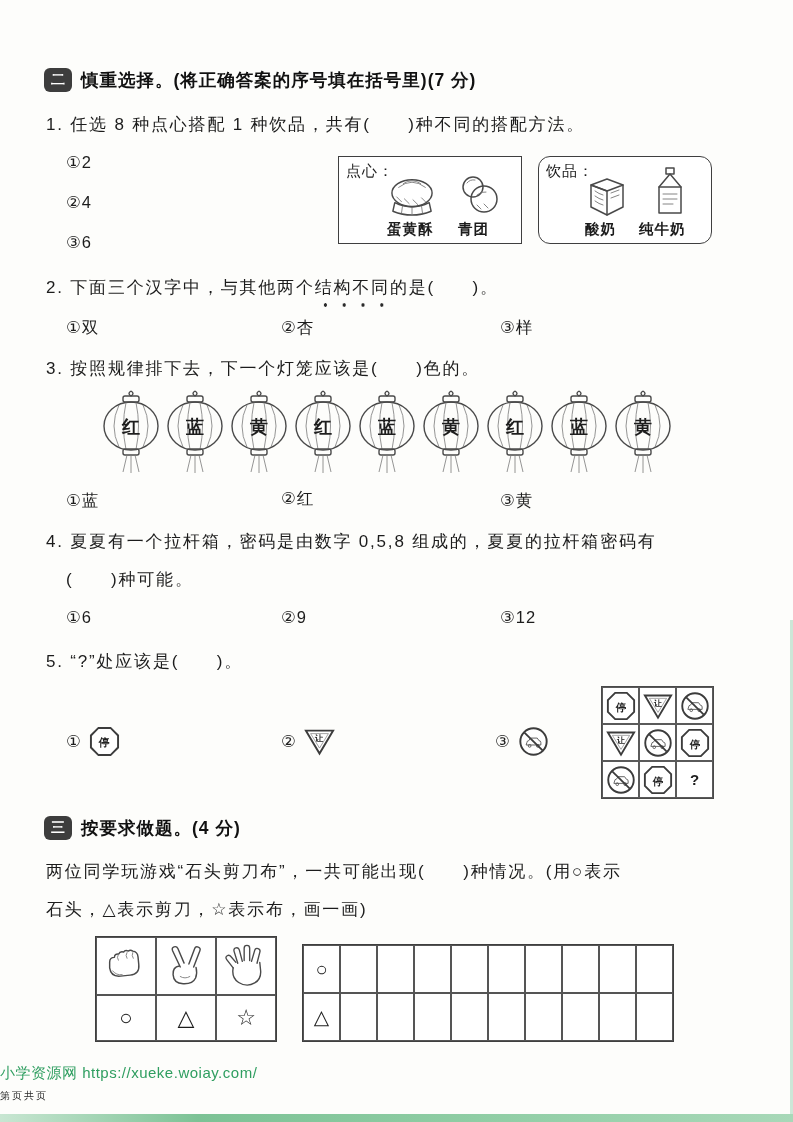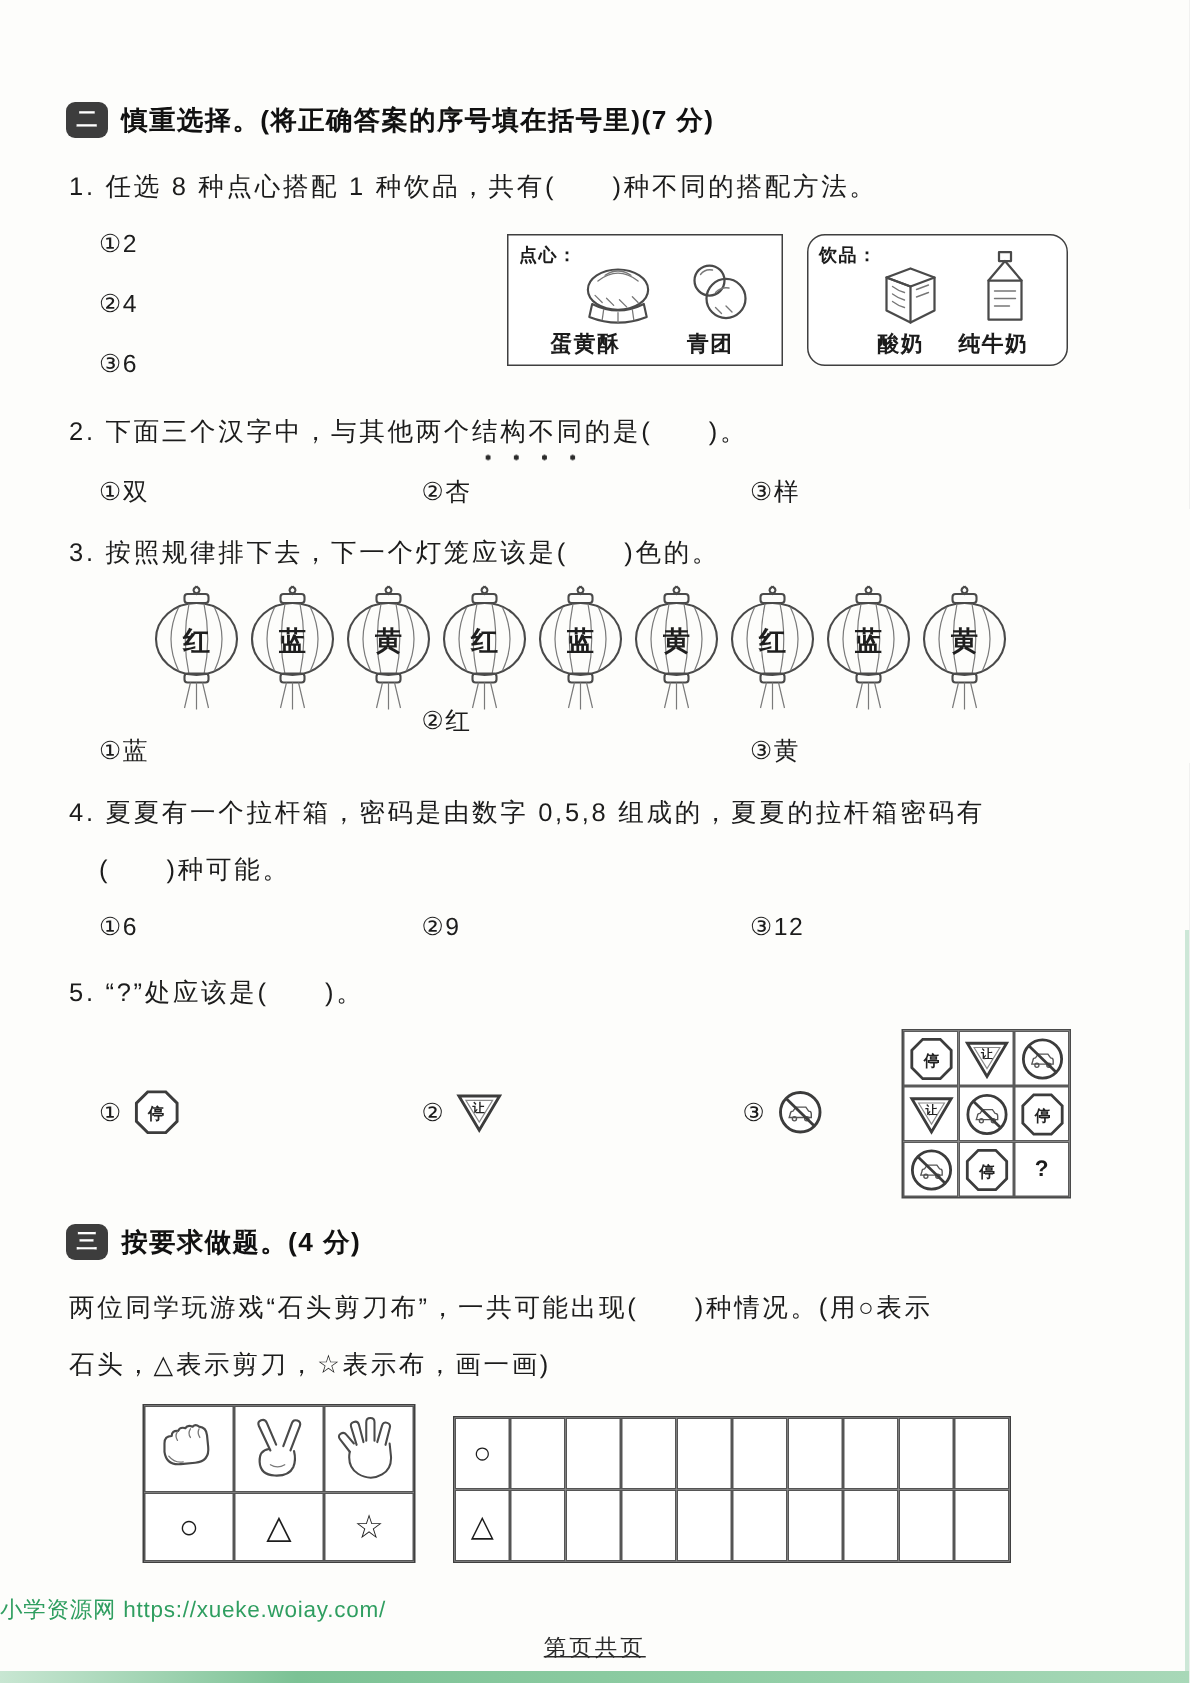--- a/index.html
+++ b/index.html
@@ -23,21 +23,21 @@
   .emph{position:relative;display:inline-block;}
   .emph::after{
     content:"";position:absolute;left:1px;right:1px;bottom:-8px;height:4px;
     background-image:radial-gradient(circle,#2b2b2b 1.6px,transparent 1.9px);
     background-size:18.8px 4px;background-repeat:repeat-x;background-position:left center;
   }
   
   .item-box{position:absolute;border:1.6px solid #3f3f3f;background:#fff;}
   .snack-box{left:338px;top:156px;width:182px;height:86px;}
   .drink-box{left:538px;top:156px;width:172px;height:86px;border-radius:12px;}
-  .box-label{position:absolute;left:7px;top:5px;font-size:12px;font-weight:bold;letter-spacing:1px;}
+  .box-label{position:absolute;left:7px;top:5px;font-size:15px;font-weight:normal;letter-spacing:1px;}
   .box-item-label{position:absolute;bottom:4px;font-size:14.5px;font-weight:bold;letter-spacing:1px;}
   .sketch{fill:none;stroke:#4a4a4a;stroke-width:1.5;stroke-linecap:round;stroke-linejoin:round;}
   .sketch-thin{fill:none;stroke:#777;stroke-width:0.9;stroke-linecap:round;}
   
   .lantern-row{position:absolute;left:100px;top:388px;display:flex;gap:2px;}
   .lantern{width:62px;height:88px;}
   .ln{fill:none;stroke:#4a4a4a;stroke-width:1.4;}
   .ln-thin{fill:none;stroke:#7a7a7a;stroke-width:0.8;}
   .lantern-text{font-size:18px;font-weight:bold;fill:#1e1e1e;text-anchor:middle;}
   
@@ -68,22 +68,22 @@
   .rps-cell svg{width:50px;height:44px;}
   .answer-grid{
     position:absolute;left:302px;top:944px;
     display:grid;grid-template-columns:repeat(10,37px);grid-template-rows:48px 48px;
     border:1.5px solid #3f3f3f;background:#fff;
   }
   .ans-cell{border:0.7px solid #555;display:flex;align-items:center;justify-content:center;font-size:20px;}
   
   .footer-site{position:absolute;left:0;right:0;top:1064px;
     color:#2f9e60;font-size:15px;letter-spacing:0.5px;}
-  .footer-page{position:absolute;left:0;right:0;top:1089px;text-align:center;
-    color:#2a2a2a;font-size:15px;letter-spacing:2px;text-decoration:underline;}
+  .footer-page{position:absolute;left:0;right:0;top:1089px;
+    color:#2a2a2a;font-size:10px;letter-spacing:2px;}
   .bottom-edge{position:absolute;left:0;right:0;bottom:0;height:8px;
     background:linear-gradient(90deg,#c8e6d2 0%,#7cc295 25%,#8fcda4 60%,#a8d8b8 100%);}
   .right-edge{position:absolute;right:0;top:620px;bottom:8px;width:3px;background:#cde7d7;}
 </style>
 </head>
 <body>
 
 <div class="page">
 
   <section>
@@ -107,21 +107,21 @@
           <path class="sketch-thin" d="M14,25 l5,5 M22,27 l5,5 M31,28 l5,5 M40,26 l4,4"></path>
           <path class="sketch" d="M12,31 q18,9 36,0 l2,9 q-20,8 -40,0 z"></path>
           <path class="sketch-thin" d="M20,35 l-1,7 M30,37 v7 M40,35 l1,7"></path>
         </svg>
         <svg class="abs" style="left:118px;top:16px;width:46px;height:44px;" viewBox="0 0 46 44">
           <circle class="sketch" cx="16" cy="14" r="10"></circle>
           <circle class="sketch" cx="27" cy="26" r="13"></circle>
           <path class="sketch-thin" d="M10,10 q3,-4 8,-3 M20,22 q4,-4 9,-3"></path>
           <path class="sketch-thin" d="M20,32 l4,4 M27,31 l4,4"></path>
         </svg>
-        <span class="box-item-label" style="left:28px;">蛋黄酥</span>
+        <span class="box-item-label" style="left:48px;">蛋黄酥</span>
         <span class="box-item-label" style="left:119px;">青团</span>
       </div>
 
       <div class="item-box drink-box">
         <div class="box-label">饮品：</div>
         <svg class="abs" style="left:44px;top:12px;width:48px;height:48px;" viewBox="0 0 48 48">
           <path class="sketch" d="M8,16 L24,10 L40,16 L24,22 z"></path>
           <path class="sketch" d="M8,16 L8,38 L24,46 L24,22 z"></path>
           <path class="sketch" d="M40,16 L40,38 L24,46"></path>
           <path class="sketch-thin" d="M12,22 q4,3 8,4 M12,27 q4,3 8,4 M12,32 q4,3 8,4"></path>
@@ -226,21 +226,21 @@
             <rect class="ln" x="23" y="8" width="16" height="6" rx="2"></rect>
           <ellipse class="ln" cx="31" cy="38" rx="27" ry="24"></ellipse>
           <path class="ln-thin" d="M19,17 Q9,38 19,59 M43,17 Q53,38 43,59 M26,14.6 Q21,38 26,61.5 M36,14.6 Q41,38 36,61.5"></path>
           <rect class="ln" x="23" y="61" width="16" height="6" rx="2"></rect>
           <path class="ln-thin" d="M27,67 l-4,17 M31,67 v18 M35,67 l4,17"></path>
           <text class="lantern-text" x="31" y="45">黄</text>
         </svg>
       </div>
 
       <div class="opt" style="left:66px;top:490px;">①蓝</div>
-      <div class="opt" style="left:281px;top:470px;">②红</div>
+      <div class="opt" style="left:281px;top:488px;">②红</div>
       <div class="opt" style="left:500px;top:490px;">③黄</div>
     </div>
 
     <div>
       <div class="q-text" style="left:46px;top:530px;">4. 夏夏有一个拉杆箱，密码是由数字 0,5,8 组成的，夏夏的拉杆箱密码有</div>
       <div class="q-text" style="left:66px;top:568px;text-align:center;">(　　)种可能。</div>
       <div class="opt" style="left:66px;top:608px;">①6</div>
       <div class="opt" style="left:281px;top:608px;">②9</div>
       <div class="opt" style="left:500px;top:608px;">③12</div>
     </div>

